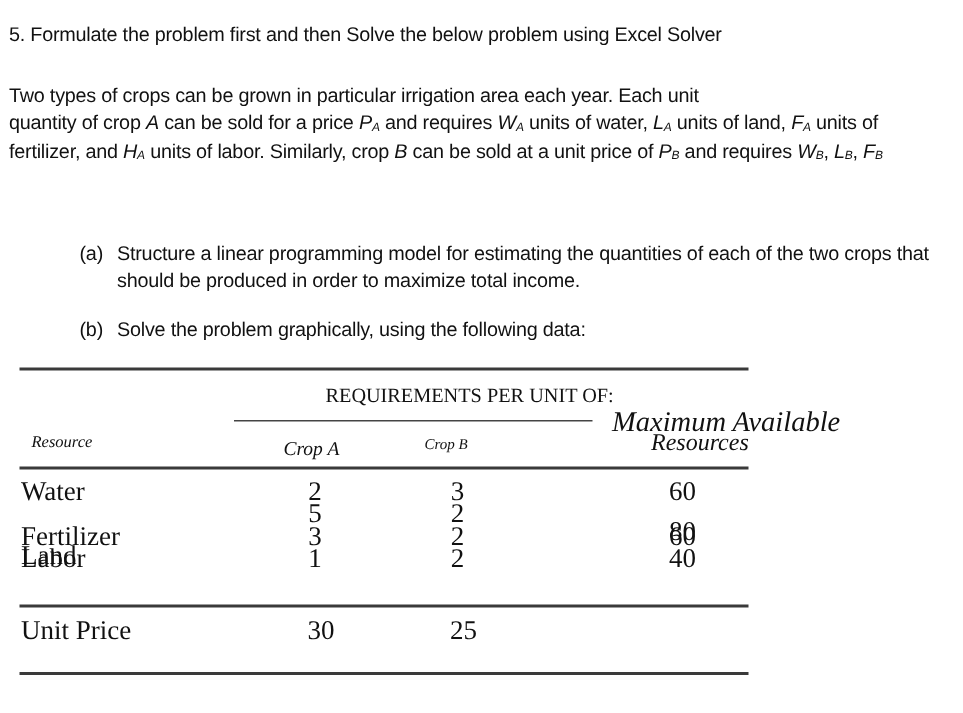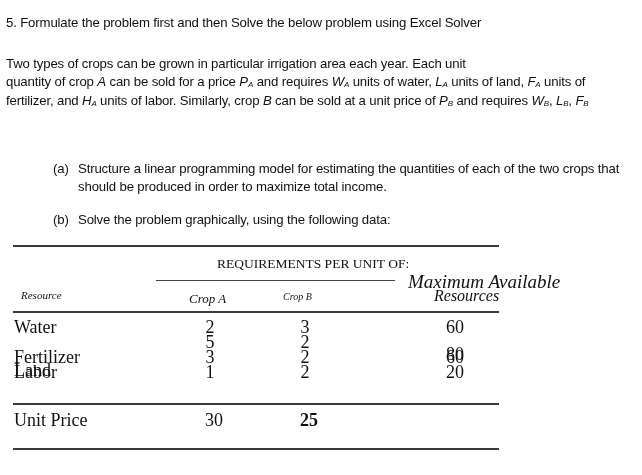--- a/index.html
+++ b/index.html
@@ -73,25 +73,25 @@
   <div>
     <div class="cell" style="left:14px; top:347px;">Fertilizer</div>
     <div class="cell num" style="left:200px; top:347px;">3</div>
     <div class="cell num" style="left:295px; top:347px;">2</div>
     <div class="cell num" style="left:445px; top:347px;">60</div>
   </div>
   <div>
     <div class="cell" style="left:14px; top:362px;">Labor</div>
     <div class="cell num" style="left:200px; top:362px;">1</div>
     <div class="cell num" style="left:295px; top:362px;">2</div>
-    <div class="cell num" style="left:445px; top:362px;">20</div>
+    <div class="cell num" style="left:445px; top:362px;">40</div>
   </div>
 
   <div class="rule" style="top:403px;"></div>
 
   <div>
     <div class="cell" style="left:14px; top:410px;">Unit Price</div>
     <div class="cell" style="left:205px; top:410px;">30</div>
-    <div class="cell" style="left:300px; top:410px;font-weight:bold;">25</div>
+    <div class="cell" style="left:300px; top:410px;">25</div>
   </div>
 
   <div class="rule" style="top:448px;"></div>
 </div>
 
 </body></html>

